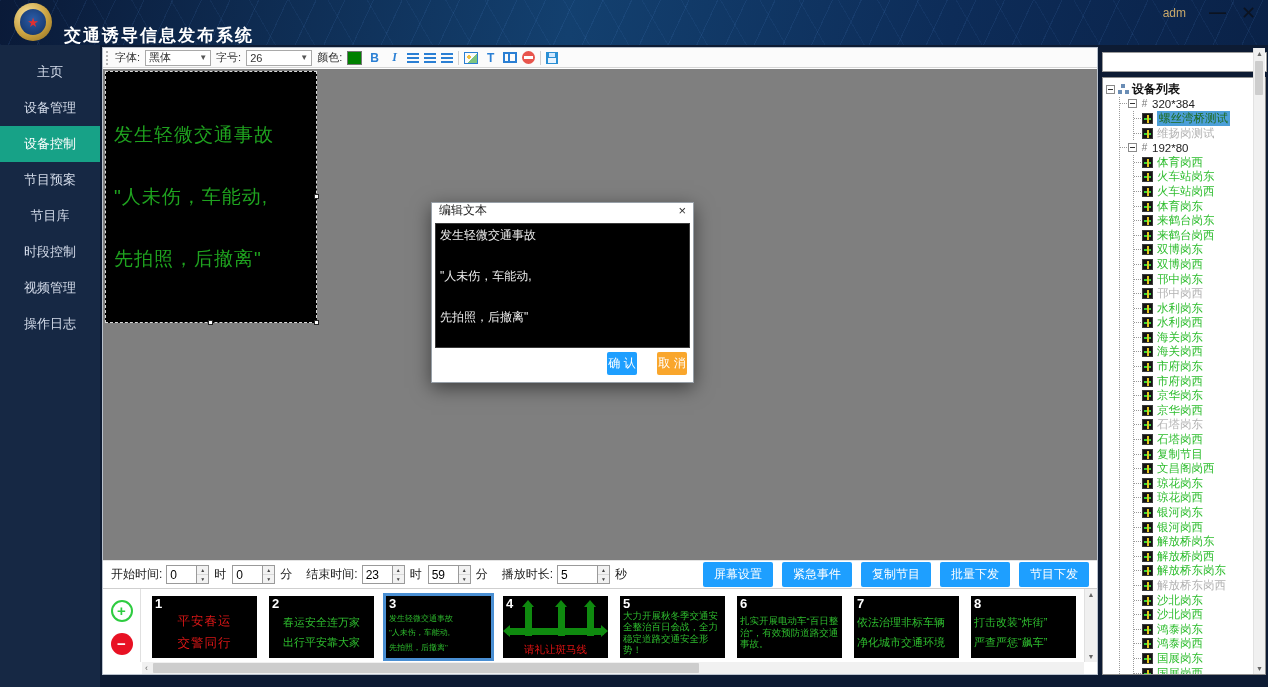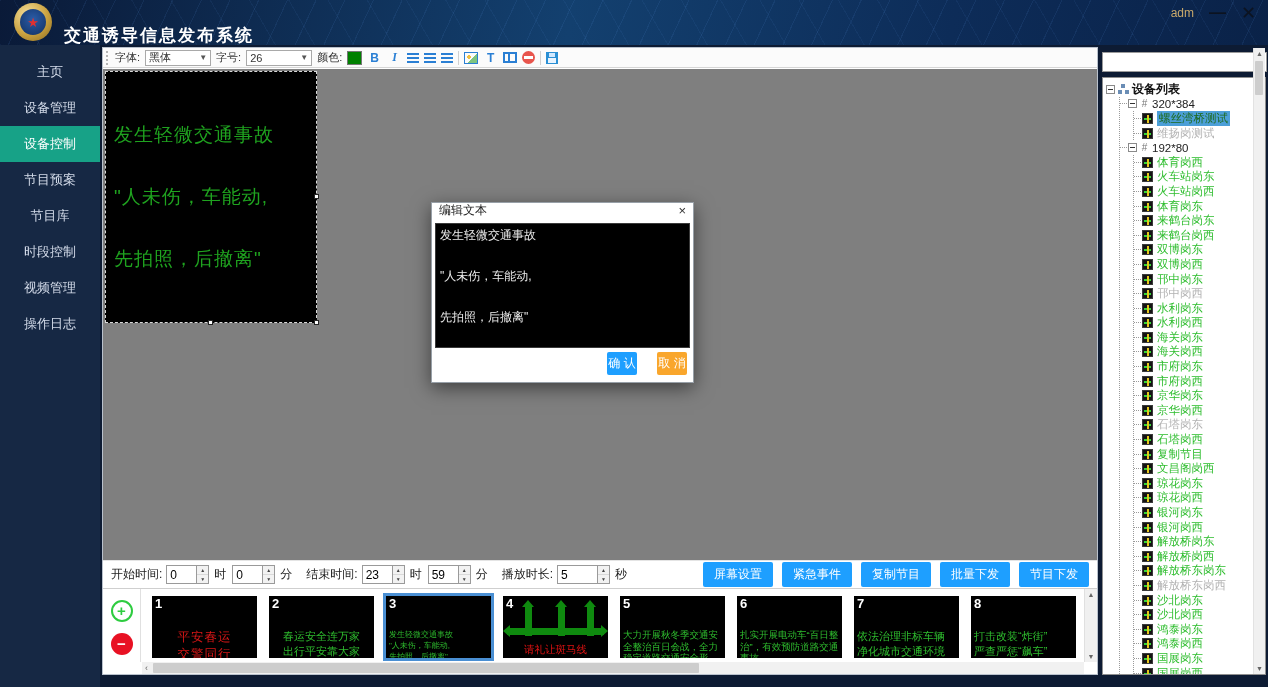--- a/index.html
+++ b/index.html
@@ -13,21 +13,21 @@
     background-blend-mode:normal; }
   .titlebar::after { content:""; position:absolute; inset:0;
     background:repeating-linear-gradient(115deg, rgba(90,150,230,.10) 0 1px, transparent 1px 26px),
                repeating-linear-gradient(60deg, rgba(90,150,230,.07) 0 1px, transparent 1px 34px); }
   .badge { position:absolute; left:14px; top:3px; width:38px; height:38px; border-radius:50%;
     background:radial-gradient(circle at 35% 30%, #f3dd9a, #caa23f 55%, #8a6a20); z-index:2;
     display:flex; align-items:center; justify-content:center; }
   .badge-inner { width:26px; height:26px; border-radius:50%; background:radial-gradient(circle at 50% 40%, #2a5ca8, #123061);
     display:flex; align-items:center; justify-content:center; color:#e03030; font-size:13px; }
   .app-title { position:absolute; left:64px; top:24px; z-index:2; color:#fff; font-size:17px; font-weight:bold; letter-spacing:2px; }
-  .user-name { position:absolute; right:74px; top:6px; z-index:2; color:#c9a96b; font-size:12px; }
+  .user-name { position:absolute; right:82px; top:6px; z-index:2; color:#c9a96b; font-size:12px; }
   .win-btn { position:absolute; top:2px; z-index:2; color:#0c1320; font-size:17px; font-weight:bold; cursor:pointer; line-height:22px; }
   .win-min { right:42px; }
   .win-close { right:12px; font-size:18px; }
 
   
   .sidebar { position:absolute; left:0; top:45px; bottom:0; width:100px; background:#162844; padding-top:9px; }
   .side-item { height:36px; line-height:36px; text-align:center; color:#d4dcea; font-size:13px; cursor:pointer; }
   .side-item.active { background:#17a287; color:#fff; }
 
   
@@ -87,21 +87,21 @@
   .add-btn { width:22px; height:22px; border-radius:50%; border:2px solid #2ecc40; color:#2ecc40; font-size:15px;
     line-height:18px; text-align:center; cursor:pointer; font-weight:bold; }
   .del-btn { width:22px; height:22px; border-radius:50%; background:#e81123; color:#fff; font-size:15px;
     line-height:21px; text-align:center; cursor:pointer; font-weight:bold; }
   .strip { position:absolute; left:39px; right:13px; top:0; bottom:12px; display:flex; gap:12px;
     padding:7px 0 0 10px; overflow:hidden; }
   .thumb { position:relative; width:105px; min-width:105px; height:62px; background:#000; cursor:pointer; }
   .thumb.selected { outline:3px solid #4a8fd3; }
   .tnum { position:absolute; top:0; left:3px; color:#fff; font-weight:bold; font-size:13px; z-index:2; }
   .tcontent { position:absolute; inset:0; padding:13px 3px 2px; display:flex; flex-direction:column;
-    justify-content:space-evenly; overflow:hidden;margin-top:20px; }
+    justify-content:space-evenly; overflow:hidden; }
   .t-red { color:#d81616; } .t-green { color:#2ebd2e; }
   .sz-lg { font-size:12.5px; text-align:center; letter-spacing:1px; }
   .sz-md { font-size:11px; text-align:center; }
   .sz-md2 { font-size:11px; text-align:left; white-space:nowrap; }
   .sz-xs { font-size:8px; text-align:left; white-space:nowrap; }
   .sz-wrap { font-size:9.5px; line-height:11.5px; text-align:left; word-break:break-all; }
   
   .road { position:absolute; inset:0; }
   .r-h { position:absolute; left:4px; right:4px; top:32px; height:7px; background:#0f8a0f; }
   .r-h::before, .r-h::after { content:""; position:absolute; top:-3px; border-top:6px solid transparent;

